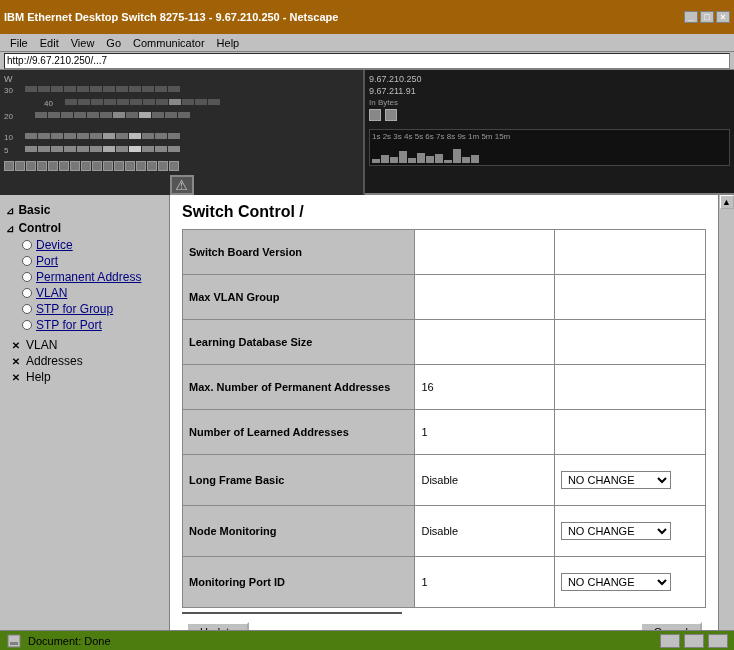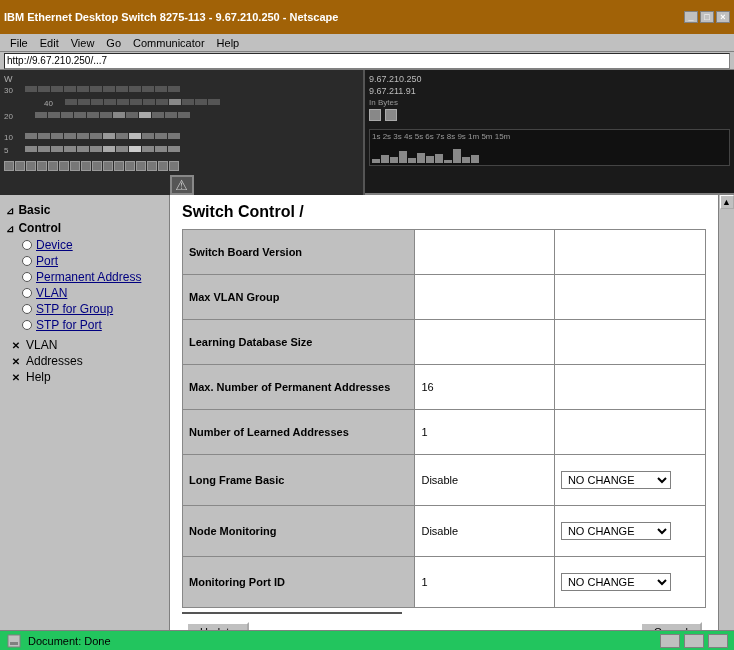--- a/index.html
+++ b/index.html
@@ -240,21 +240,21 @@
       min-width: 60px;
     }
 
     
     .status-bar {
       position: fixed;
       bottom: 0;
       left: 0;
       width: 734px;
       height: 20px;
-      background: #22c55e;
+      background: #4d7c0f;
       border-top: 1px solid #808080;
       display: flex;
       align-items: center;
       padding: 0 6px;
       font-size: 11px;
     }
     .status-icon {
       width: 16px;
       height: 16px;
       margin-right: 6px;

